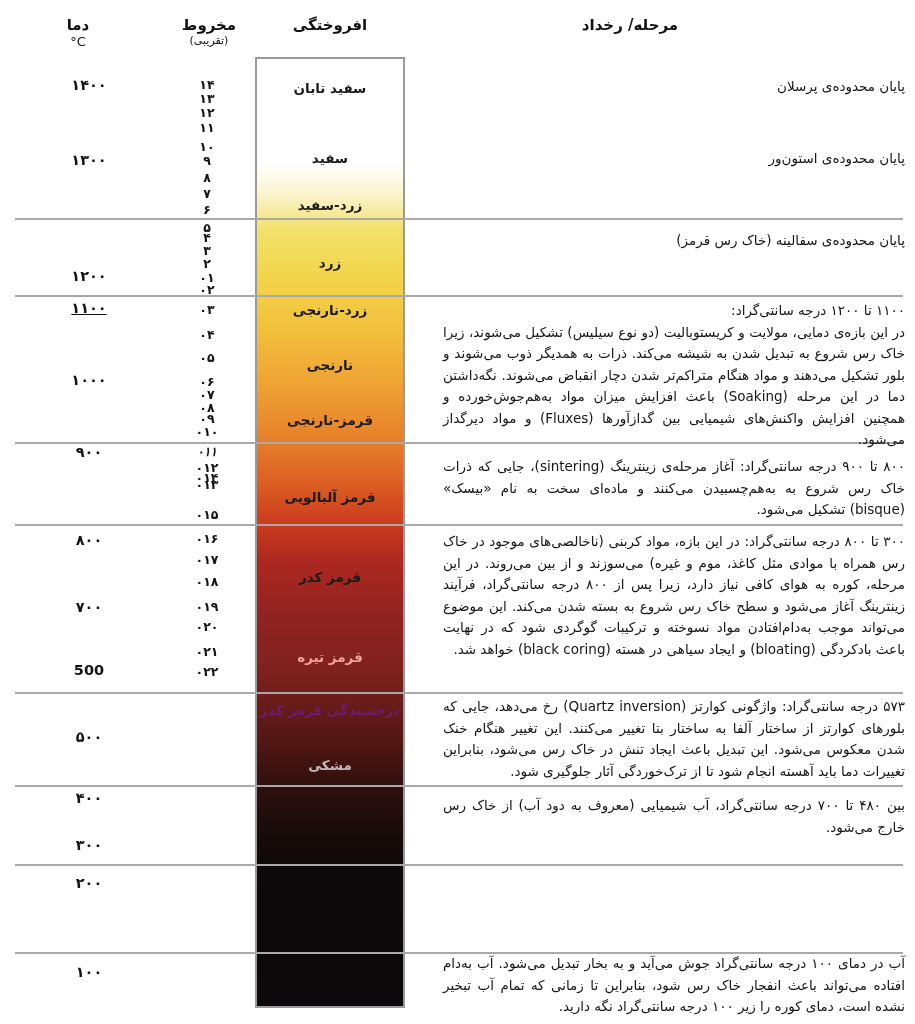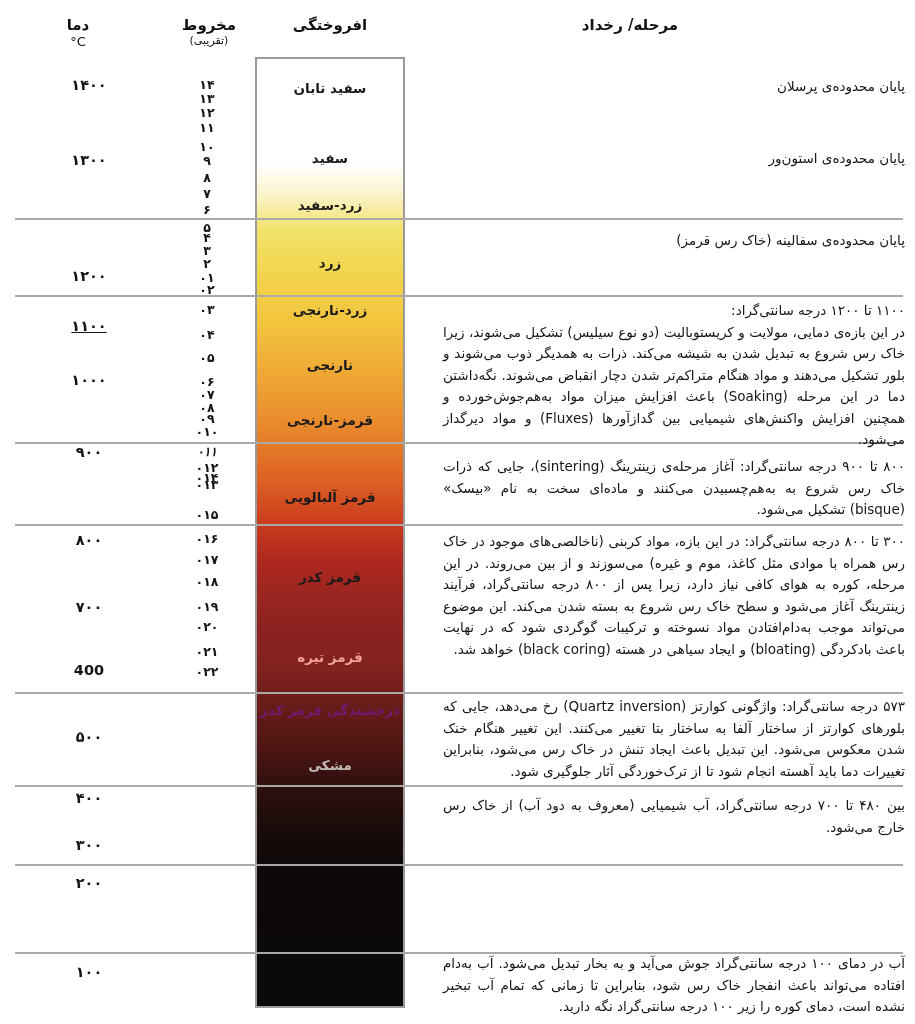--- a/index.html
+++ b/index.html
@@ -61,26 +61,26 @@
   <div class="hdr hdr-stage">
     <div>مرحله/ رخداد</div>
   </div>
 
   <div class="grad-box" style="background: linear-gradient(rgb(255, 255, 255) 0%, rgb(255, 255, 255) 11%, rgb(250, 243, 200) 14.5%, rgb(242, 226, 106) 18%, rgb(242, 212, 74) 23%, rgb(242, 193, 60) 28.5%, rgb(239, 164, 52) 34%, rgb(232, 135, 44) 39%, rgb(221, 97, 35) 44.5%, rgb(203, 60, 30) 49%, rgb(173, 40, 32) 53%, rgb(144, 35, 32) 59%, rgb(130, 34, 31) 64%, rgb(106, 28, 25) 68%, rgb(79, 22, 19) 72.5%, rgb(45, 16, 14) 77%, rgb(23, 11, 10) 82%, rgb(13, 8, 9) 86%, rgb(11, 9, 11) 100%);"></div>
 
   <div class="col" id="temp-col">
       <div class="tick temp-tick" style="top: 76px;">۱۴۰۰</div>
       <div class="tick temp-tick" style="top: 151px;">۱۳۰۰</div>
       <div class="tick temp-tick" style="top: 219px; margin-top: 48px;">۱۲۰۰</div>
-      <div class="tick temp-tick" style="top: 317px; text-decoration: underline;">۱۱۰۰</div>
+      <div class="tick temp-tick" style="top: 299px; text-decoration: underline;">۱۱۰۰</div>
       <div class="tick temp-tick" style="top: 371px;">۱۰۰۰</div>
       <div class="tick temp-tick" style="top: 443px;">۹۰۰</div>
       <div class="tick temp-tick" style="top: 531px;">۸۰۰</div>
       <div class="tick temp-tick" style="top: 598px;">۷۰۰</div>
-      <div class="tick temp-tick" style="top: 661px;">400</div>
+      <div class="tick temp-tick" style="top: 661px;">500</div>
       <div class="tick temp-tick" style="top: 728px;">۵۰۰</div>
       <div class="tick temp-tick" style="top: 789px;">۴۰۰</div>
       <div class="tick temp-tick" style="top: 836px;">۳۰۰</div>
       <div class="tick temp-tick" style="top: 874px;">۲۰۰</div>
       <div class="tick temp-tick" style="top: 963px;">۱۰۰</div>
     </div>
   <div class="col" id="cone-col">
       <div class="tick cone-tick" style="top: 77px;">۱۴</div>
       <div class="tick cone-tick" style="top: 91px;">۱۳</div>
       <div class="tick cone-tick" style="top: 105px;">۱۲</div>

